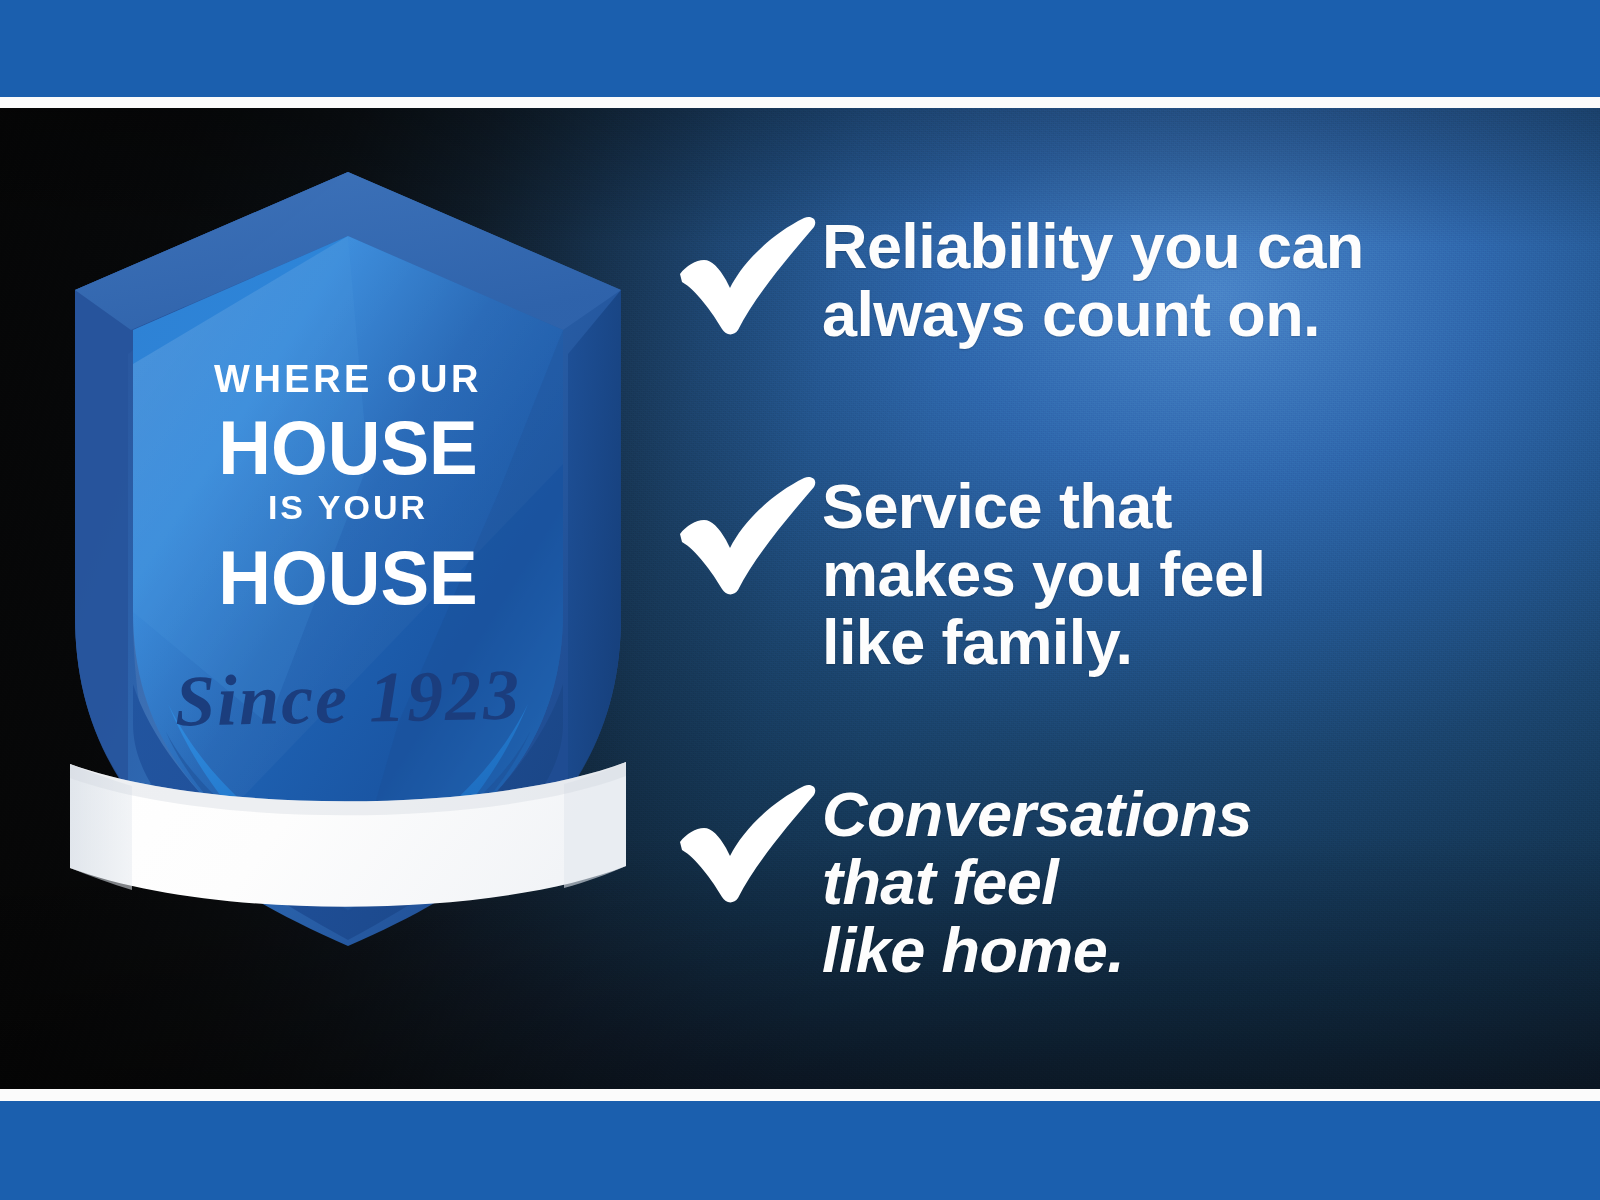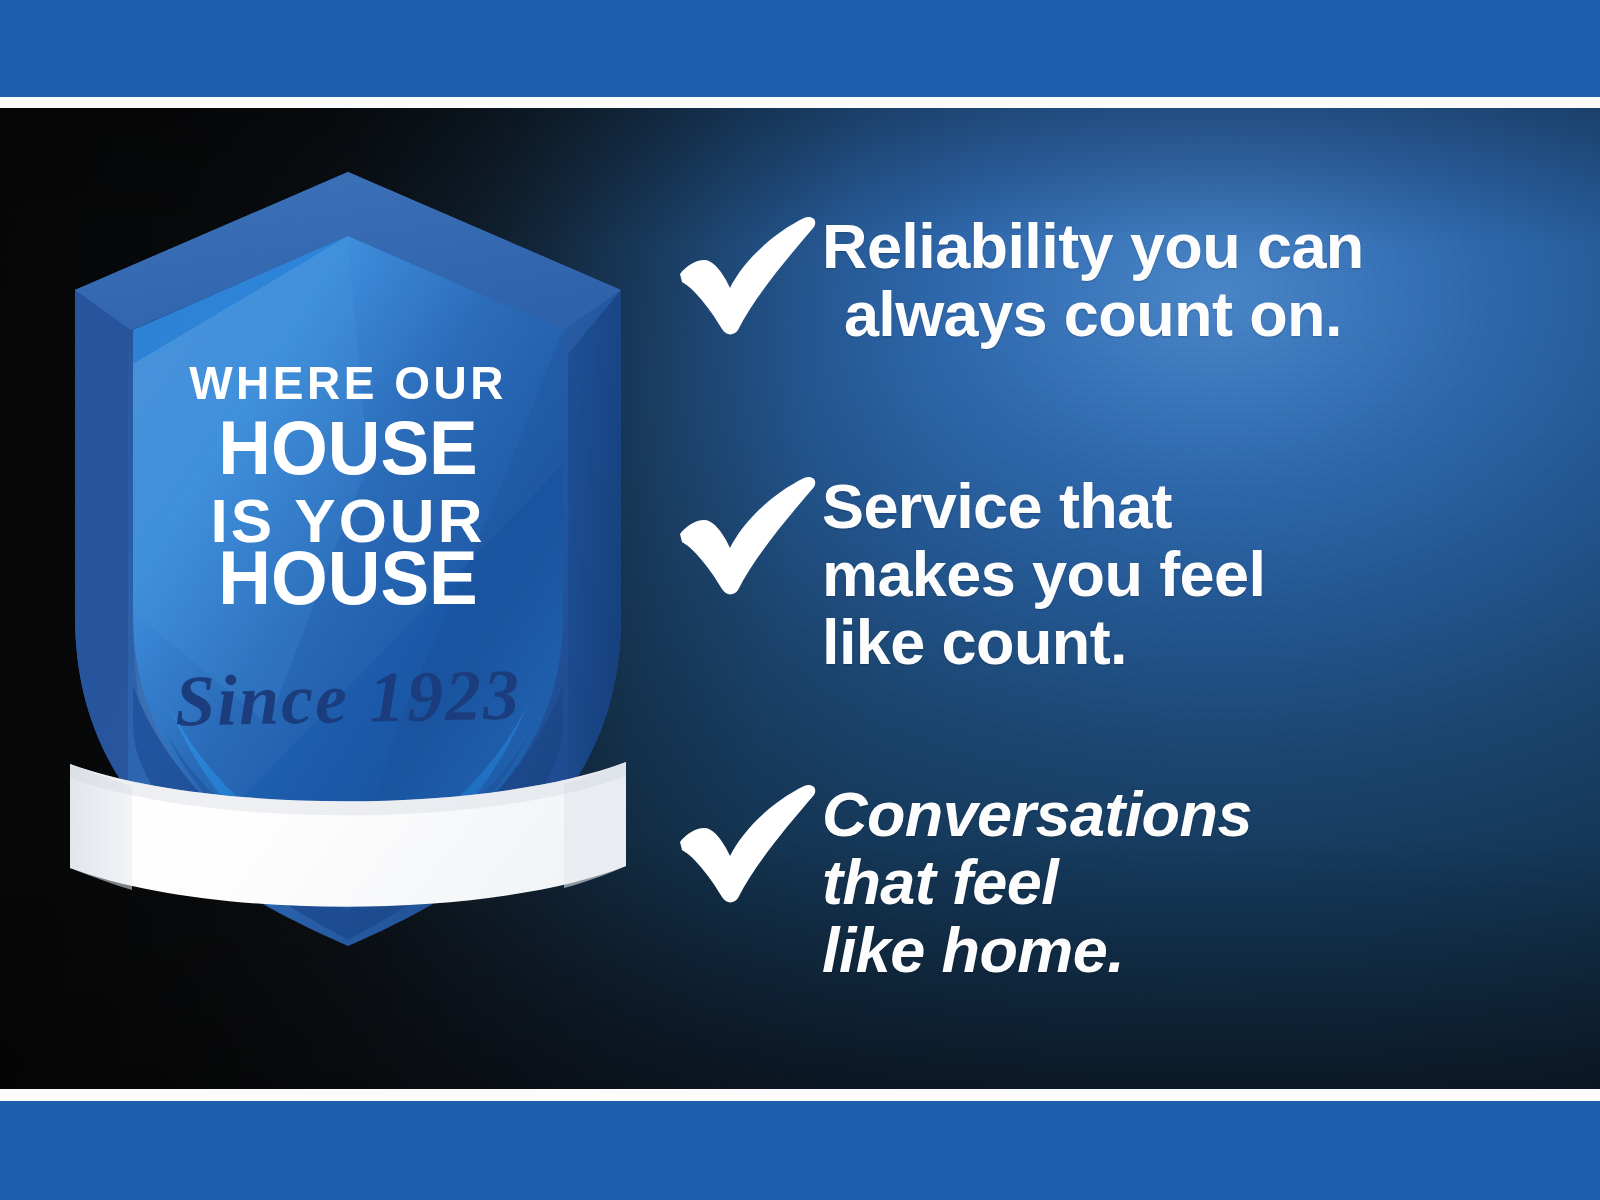--- a/index.html
+++ b/index.html
@@ -97,43 +97,43 @@
   .badge-text{
     position:absolute; left:0; top:0; width:560px; height:790px;
     pointer-events:none;
   }
   .wm{
     position:absolute; left:0; width:560px; text-align:center;
     color:#ffffff; font-weight:bold;
     font-family:"Liberation Sans", sans-serif;
     text-transform:uppercase;
   }
-  .wm-1{ top:196px; font-size:46px; letter-spacing:3.5px; line-height:1; }
+  .wm-1{ top:196px; font-size:38px; letter-spacing:3.5px; line-height:1; }
   .wm-2{ top:246px; font-size:76px; letter-spacing:0px; line-height:1; transform:scaleX(.96); }
-  .wm-3{ top:326px; font-size:62px; letter-spacing:3px;  line-height:1; }
+  .wm-3{ top:326px; font-size:34px; letter-spacing:3px;  line-height:1; }
   .wm-4{ top:376px; font-size:76px; letter-spacing:0px; line-height:1; transform:scaleX(.96); }
 
   .since{
     position:absolute; left:0; top:498px; width:560px; text-align:center;
     color:#1b3d7d;
     font-family:"Liberation Serif", serif;
     font-style:italic; font-weight:bold;
     font-size:72px; line-height:1;
     letter-spacing:2px;
     transform:rotate(-1.2deg);
   }
 
   
   .bullets{
     position:absolute; left:672px; top:108px; width:820px; height:981px;
   }
   .bullet{
     position:absolute; left:0; display:flex; align-items:flex-start;
   }
-  .b1{ top:104px;text-align:center; }
+  .b1{ top:104px; }
   .b2{ top:364px; }
   .b3{ top:672px;font-style:italic; }
 
   .check{
     flex:0 0 auto; width:150px; height:120px; margin-top:4px;
   }
   .check svg{ display:block; width:100%; height:100%; }
 
   .btext{
     color:#fdfdfd;
@@ -290,21 +290,21 @@
           <path d="M8 58 C14 50 24 44 32 44 C40 44 47 52 54 64
                    L58 72 C70 48 96 20 132 2
                    C140 -1 146 4 142 11
                    C112 46 82 82 66 114
                    C62 120 54 120 50 113
                    C40 96 24 74 10 66 Z" fill="#ffffff"></path>
         </svg>
       </span>
       <span class="btext">Service that
 makes you feel
-like count.</span>
+like family.</span>
     </div>
 
     <div class="bullet b3">
       <span class="check">
         <svg viewBox="0 0 150 120" xmlns="http://www.w3.org/2000/svg">
           <path d="M8 58 C14 50 24 44 32 44 C40 44 47 52 54 64
                    L58 72 C70 48 96 20 132 2
                    C140 -1 146 4 142 11
                    C112 46 82 82 66 114
                    C62 120 54 120 50 113

